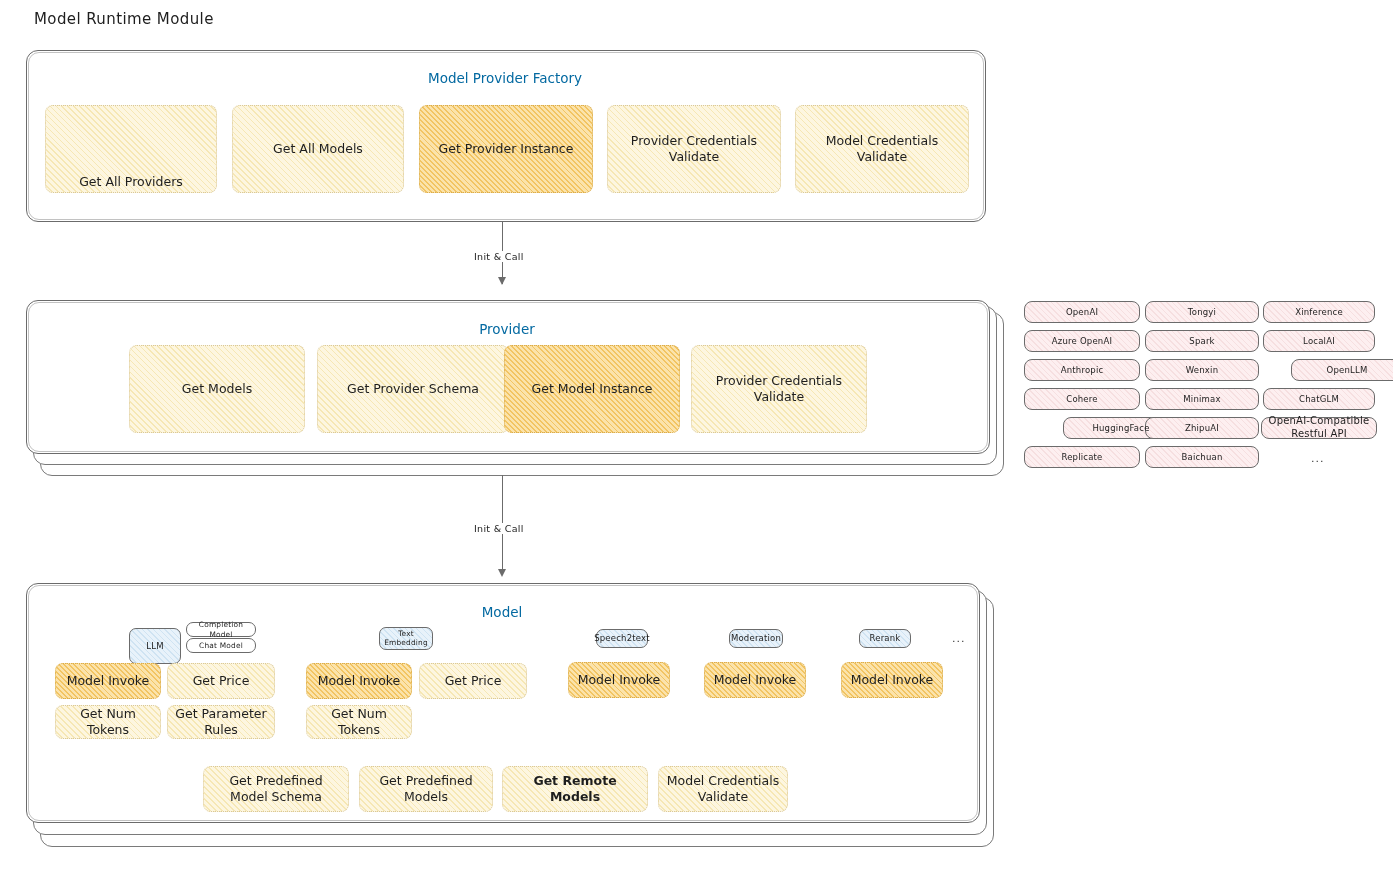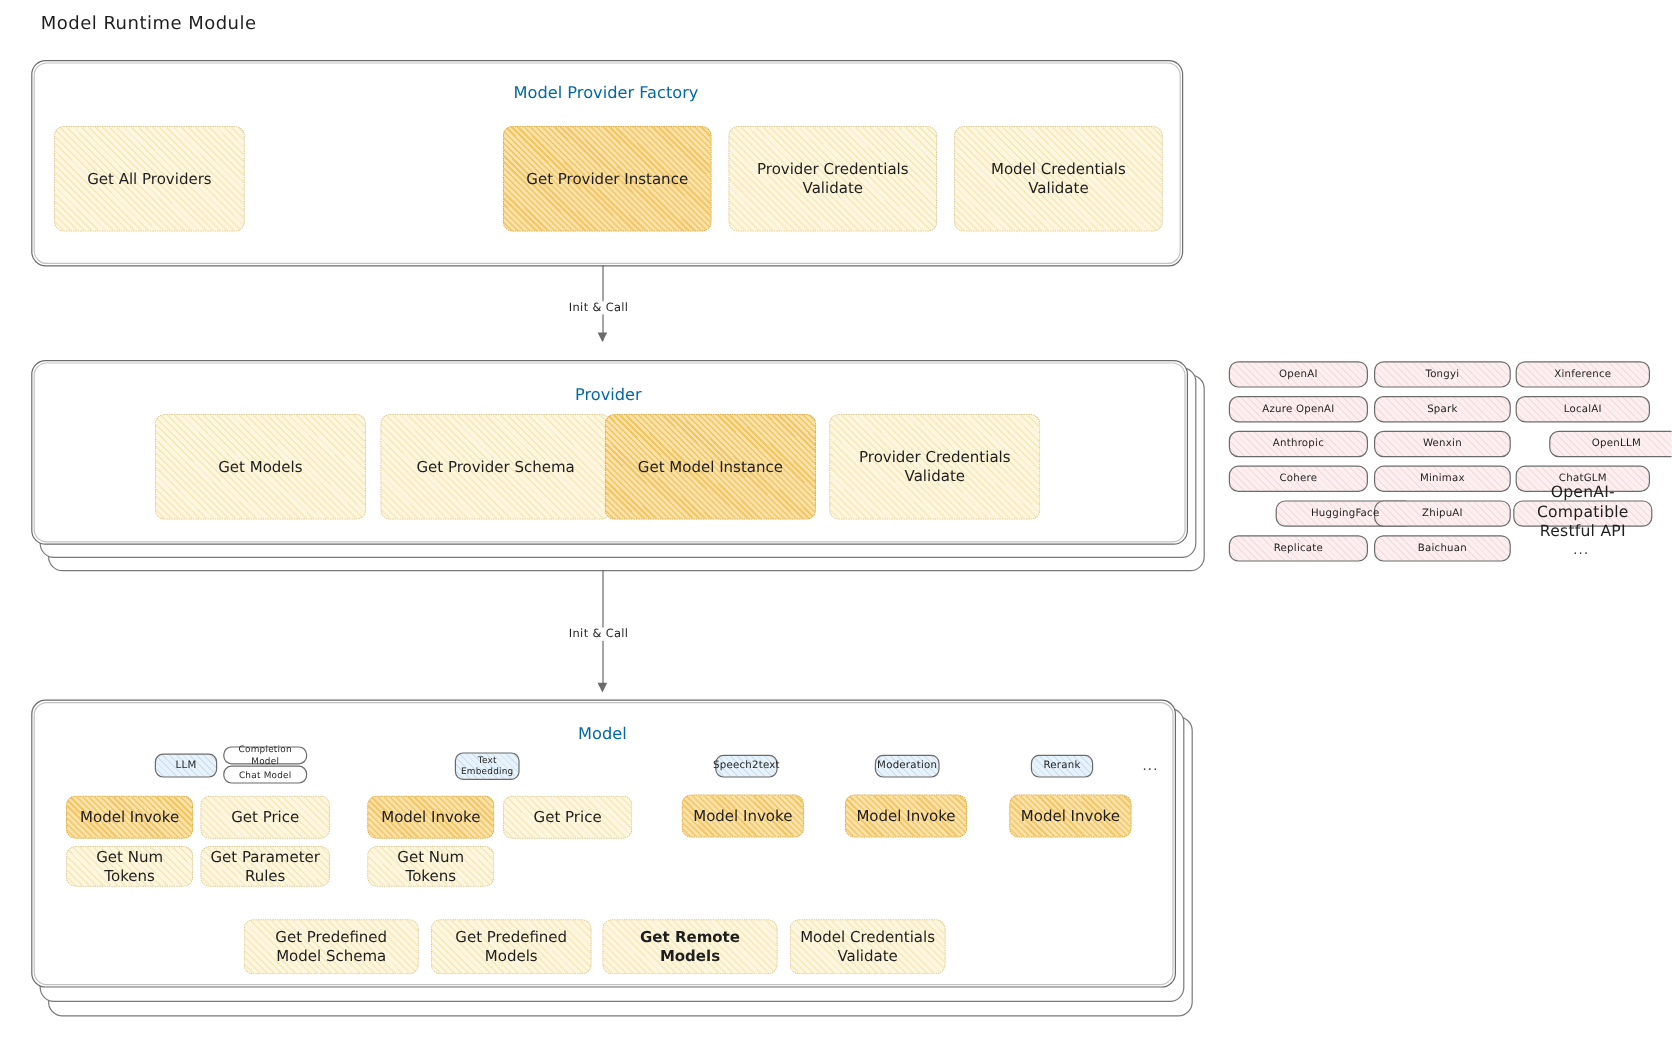--- a/index.html
+++ b/index.html
@@ -93,22 +93,25 @@
 </head>
 <body>
 
 <div class="canvas">
 
   <div class="page-title">Model Runtime Module</div>
 
   <div class="card" style="left:26px;top:50px;width:958px;height:170px;"></div>
   <div class="card-title" style="left:26px;top:70px;width:958px;">Model Provider Factory</div>
 
-  <div class="hbox y-light" style="left:45px;top:105px;width:159px;height:88px;">
+  <div class="hbox y-light" style="left:45px;top:105px;width:172px;height:88px;align-items:flex-end;">
     <span>Get All Providers</span>
+  </div>
+  <div class="hbox y-light" style="left:232px;top:105px;width:172px;height:88px;">
+    <span>Get All Models</span>
   </div>
   <div class="hbox y-dark" style="left:419px;top:105px;width:174px;height:88px;">
     <span>Get Provider Instance</span>
   </div>
   <div class="hbox y-light" style="left:607px;top:105px;width:174px;height:88px;">
     <span>Provider Credentials Validate</span>
   </div>
   <div class="hbox y-light" style="left:795px;top:105px;width:174px;height:88px;">
     <span>Model Credentials Validate</span>
   </div>
@@ -178,35 +181,35 @@
   </div>
   <div class="hbox p-chip" style="left:1263px;top:330px;width:112px;height:22px;">
     <span>LocalAI</span>
   </div>
   <div class="hbox p-chip" style="left:1263px;top:359px;width:112px;height:22px;margin-left:28px;">
     <span>OpenLLM</span>
   </div>
   <div class="hbox p-chip" style="left:1263px;top:388px;width:112px;height:22px;">
     <span>ChatGLM</span>
   </div>
-  <div class="hbox p-chip" style="left:1261px;top:417px;width:116px;height:22px;font-size:13px;">
+  <div class="hbox p-chip" style="left:1261px;top:417px;width:116px;height:22px;font-size:10px;">
     <span>OpenAI-Compatible Restful API</span>
   </div>
   <div class="ellipsis" style="left:1311px;top:452px;">...</div>
 
   <div class="arrow-line" style="left:502px;top:475px;height:100px;"></div>
   <div class="arrow-head" style="left:498px;top:569px;"></div>
   <div class="arrow-label" style="left:470px;top:523px;">Init &amp; Call</div>
 
   <div class="stack-layer" style="left:40px;top:597px;width:952px;height:248px;"></div>
   <div class="stack-layer" style="left:33px;top:590px;width:952px;height:243px;"></div>
   <div class="card" style="left:26px;top:583px;width:952px;height:238px;"></div>
   <div class="card-title" style="left:26px;top:604px;width:952px;">Model</div>
 
-  <div class="hbox b-tag" style="left:129px;top:628px;width:52px;height:20px;">
+  <div class="hbox b-tag" style="left:129px;top:628px;width:52px;height:36px;">
     <span>LLM</span>
   </div>
   <div class="hbox w-tag" style="left:186px;top:622px;width:70px;height:15px;font-size:7.4px;">
     <span>Completion Model</span>
   </div>
   <div class="hbox w-tag" style="left:186px;top:638px;width:70px;height:15px;font-size:7.4px;">
     <span>Chat Model</span>
   </div>
 
   <div class="hbox y-dark" style="left:55px;top:663px;width:106px;height:36px;">

